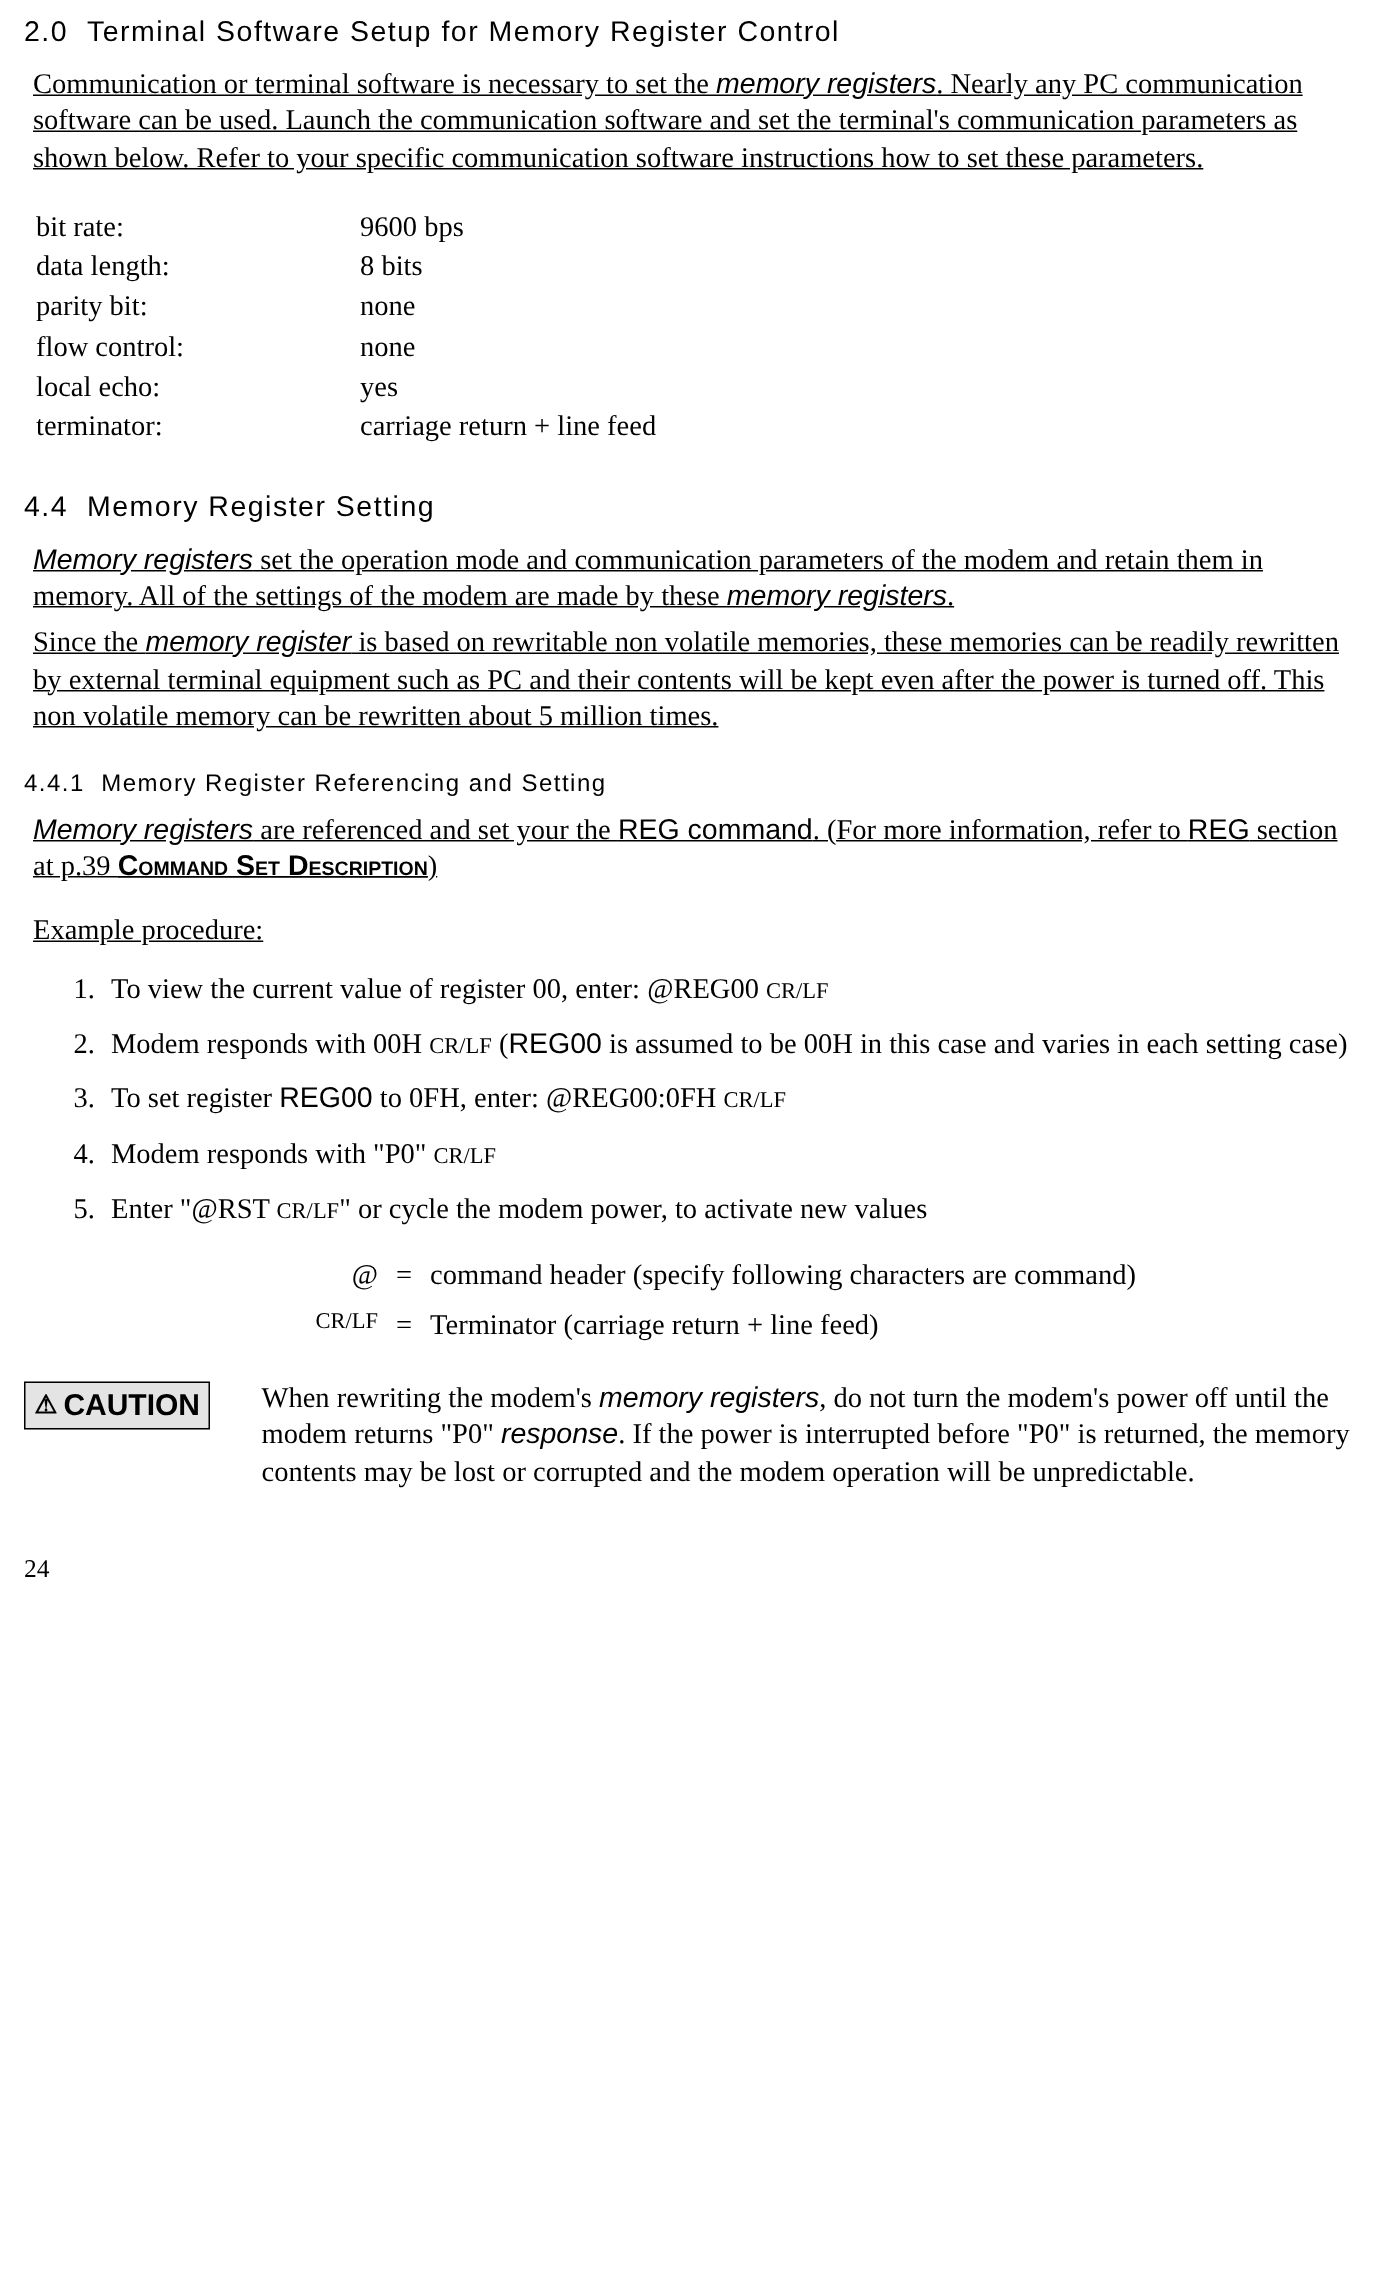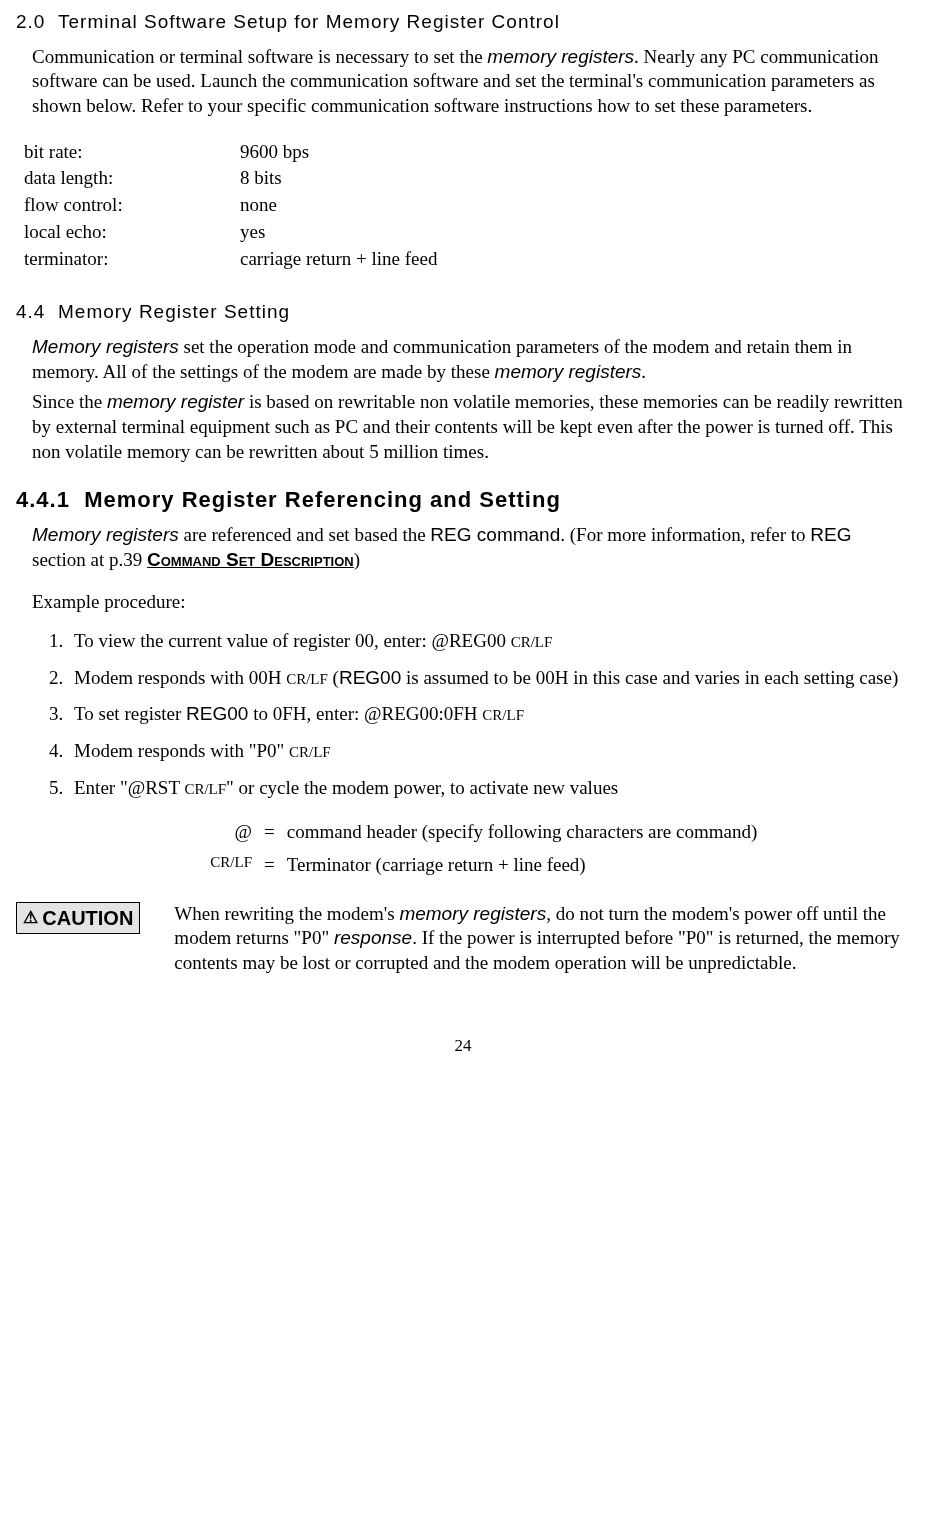--- a/index.html
+++ b/index.html
@@ -16,25 +16,25 @@
   .heading2, .heading3 {
     font-family: Verdana, Geneva, sans-serif;
     letter-spacing: 1px;
   }
   .heading2 {
     font-size: 19px;
     margin: 0 0 10px 0;
     font-weight: normal;
   }
   .heading3 {
-    font-size: 22px;
+    font-size: 16px;
     margin: 22px 0 8px 0;
-    font-weight: bold;
+    font-weight: normal;
   }
-  p { margin: 0 0 6px 16px; }
+  p { margin: 0 0 6px 6px; text-decoration: underline; }
   .italic-term { font-family: Arial, Helvetica, sans-serif; font-style: italic; }
   .sans { font-family: Arial, Helvetica, sans-serif; }
   .smallcaps {
     font-variant: small-caps;
     font-weight: bold;
     text-decoration: underline;
     font-family: Arial, Helvetica, sans-serif;
   }
   .params-table {
     margin: 20px 0 28px 0;
@@ -57,21 +57,21 @@
     font-family: Arial, Helvetica, sans-serif;
     font-weight: bold;
     font-size: 20px;
     display: flex;
     align-items: center;
     gap: 4px;
     white-space: nowrap;
   }
   .caution-box .warn-icon { font-size: 17px; line-height: 1; }
   .caution-text { margin-left: 34px; flex: 1; }
-  .page-num { text-align: center; margin-top: 59px; font-size: 17px; }
+  .page-num { text-align: left; margin-top: 40px; font-size: 17px; }
 </style>
 </head>
 <body>
 
 <h2 class="heading2">
   <span>2.0</span>&nbsp;&nbsp;<span>Terminal Software Setup for Memory Register Control</span>
 </h2>
 
 <p>
   <span>Communication or terminal software is necessary to set the </span><span class="italic-term">memory registers</span><span>. Nearly any PC communication software can be used. Launch the communication software and set the terminal's communication parameters as shown below. Refer to your specific communication software instructions how to set these parameters.</span>
@@ -79,20 +79,24 @@
 
 <table class="params-table">
   <tbody>
       <tr>
         <td class="lbl">bit rate:</td>
         <td>9600 bps</td>
       </tr>
   <tr>
         <td class="lbl">data length:</td>
         <td>8 bits</td>
+      </tr>
+  <tr>
+        <td class="lbl">parity bit:</td>
+        <td>none</td>
       </tr>
   <tr>
         <td class="lbl">flow control:</td>
         <td>none</td>
       </tr>
   <tr>
         <td class="lbl">local echo:</td>
         <td>yes</td>
       </tr>
   <tr>
@@ -111,21 +115,21 @@
 </p>
 <p>
   <span>Since the </span><span class="italic-term">memory register</span><span> is based on rewritable non volatile memories, these memories can be readily rewritten by external terminal equipment such as PC and their contents will be kept even after the power is turned off. This non volatile memory can be rewritten about 5 million times.</span>
 </p>
 
 <h3 class="heading3">
   <span>4.4.1</span>&nbsp;&nbsp;<span>Memory Register Referencing and Setting</span>
 </h3>
 
 <p>
-  <span class="italic-term">Memory registers</span><span> are referenced and set based the </span><span class="sans">REG command</span><span>. (For more information, refer to </span><span class="sans">REG</span><span> section at p.39 </span><span class="smallcaps">Command Set Description</span><span>)</span>
+  <span class="italic-term">Memory registers</span><span> are referenced and set your the </span><span class="sans">REG command</span><span>. (For more information, refer to </span><span class="sans">REG</span><span> section at p.39 </span><span class="smallcaps">Command Set Description</span><span>)</span>
 </p>
 
 <p style="margin-top:18px;">Example procedure:</p>
 
 <ol class="ol">
   <li>
     <span>To view the current value of register 00, enter: </span><span class="mono-ish">@REG00 </span><span class="crlf">CR/LF</span>
   </li>
   <li>
     <span>Modem responds with 00H </span><span class="crlf">CR/LF</span><span> (</span><span class="sans">REG00</span><span> is assumed to be 00H in this case and varies in each setting case)</span>

